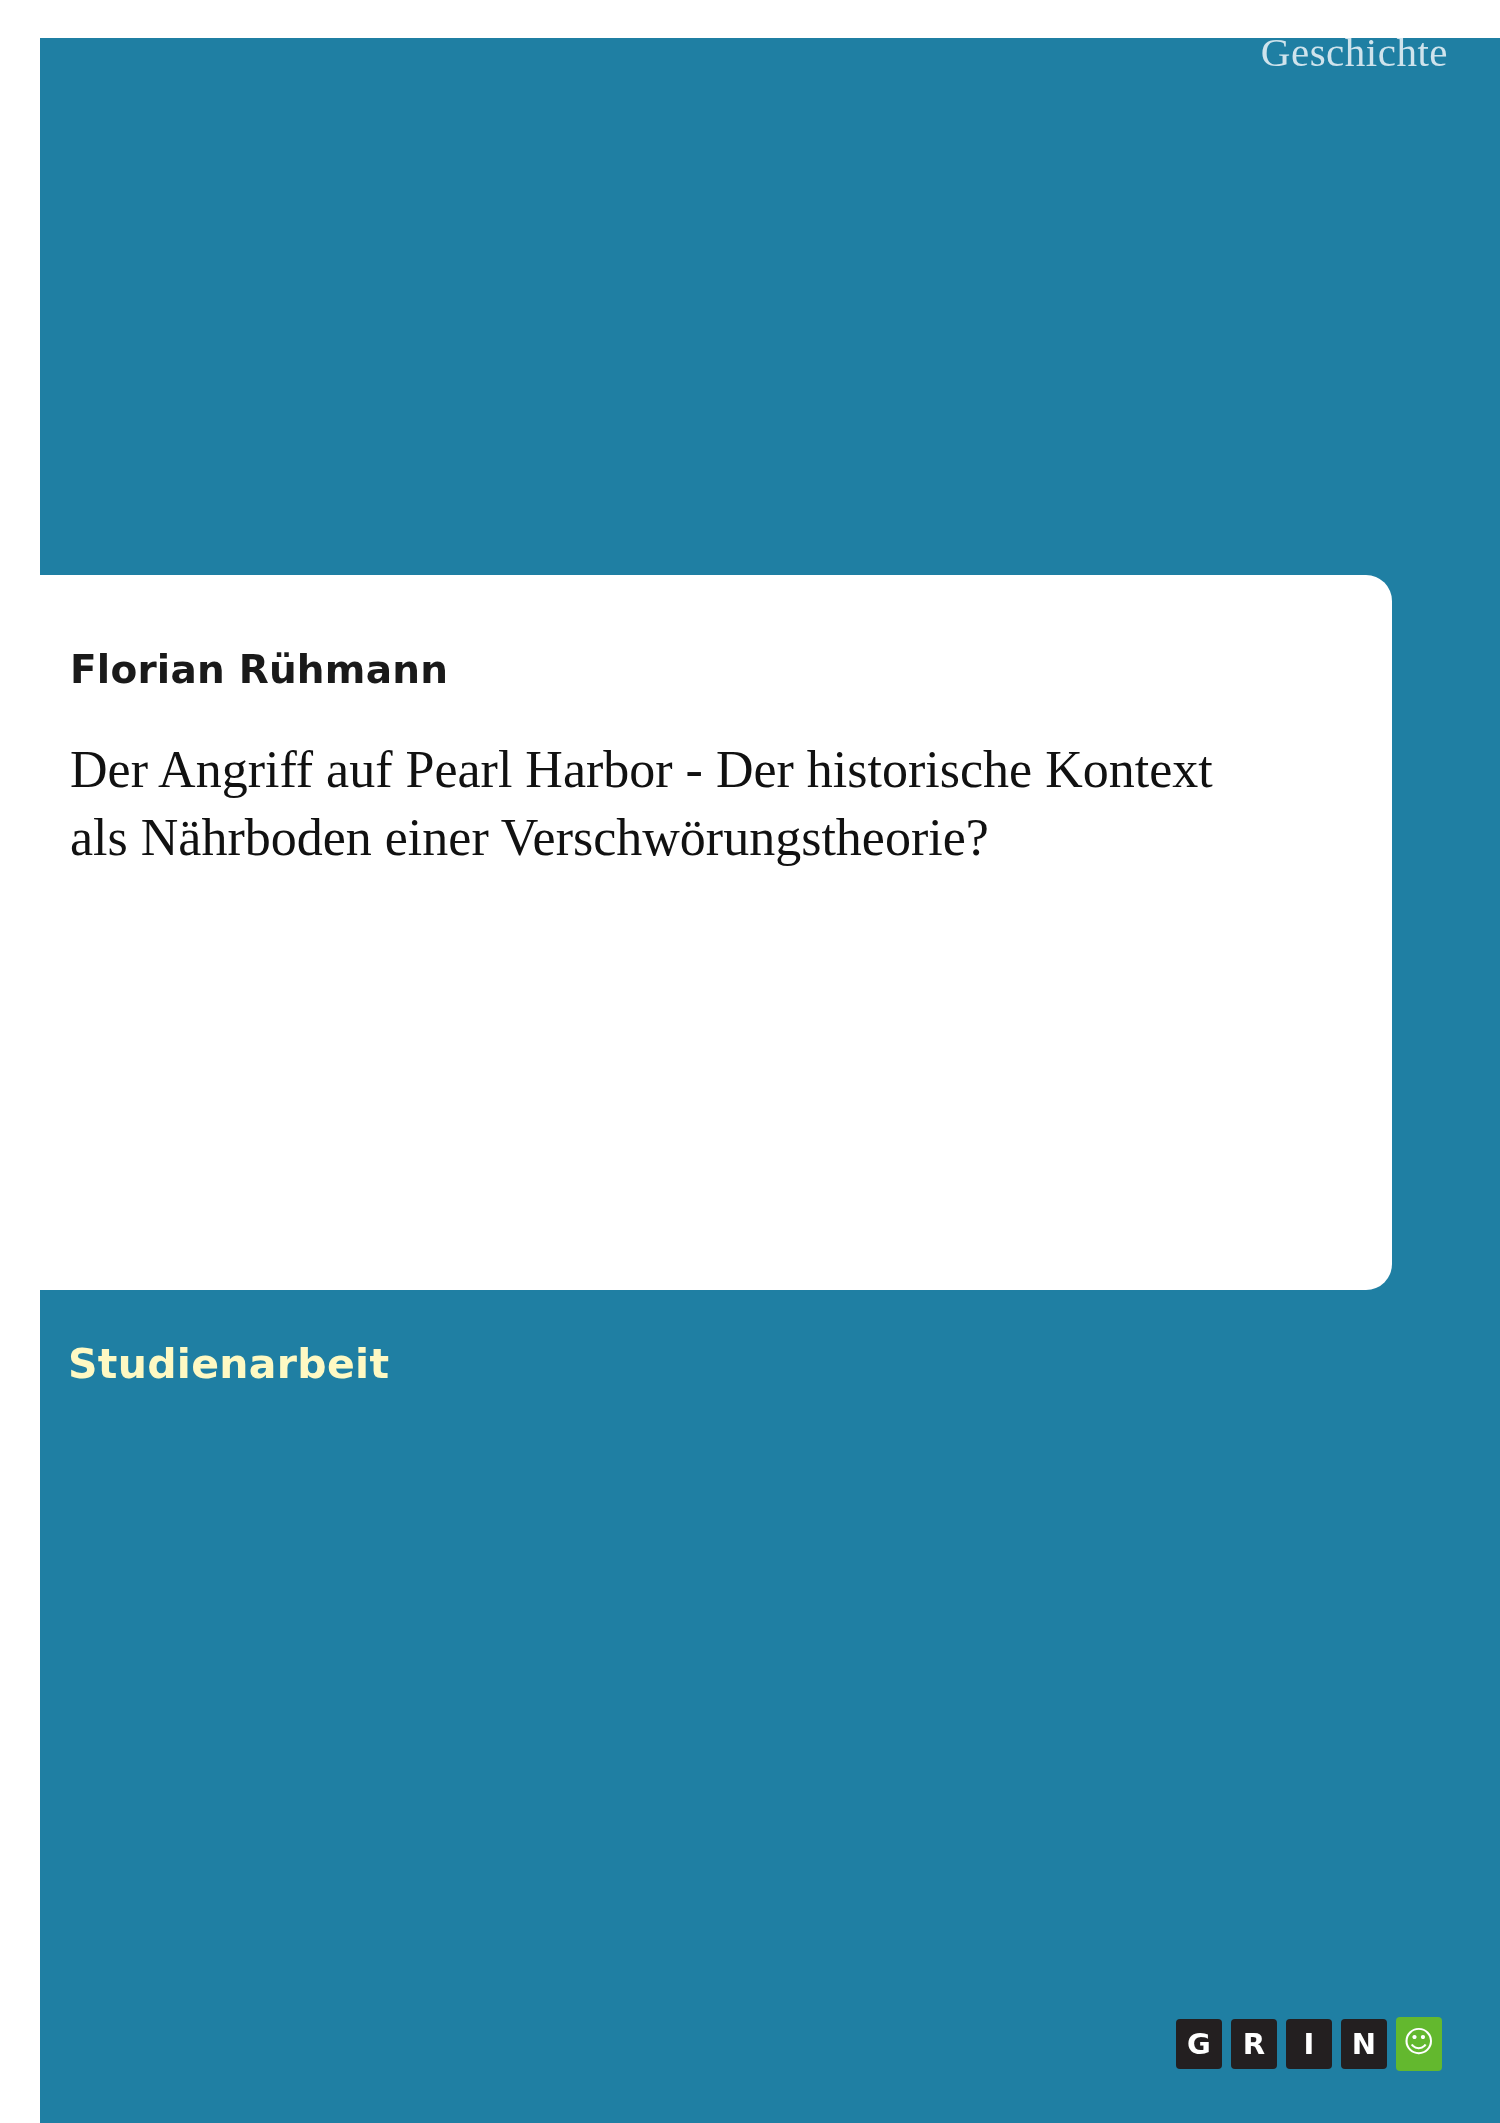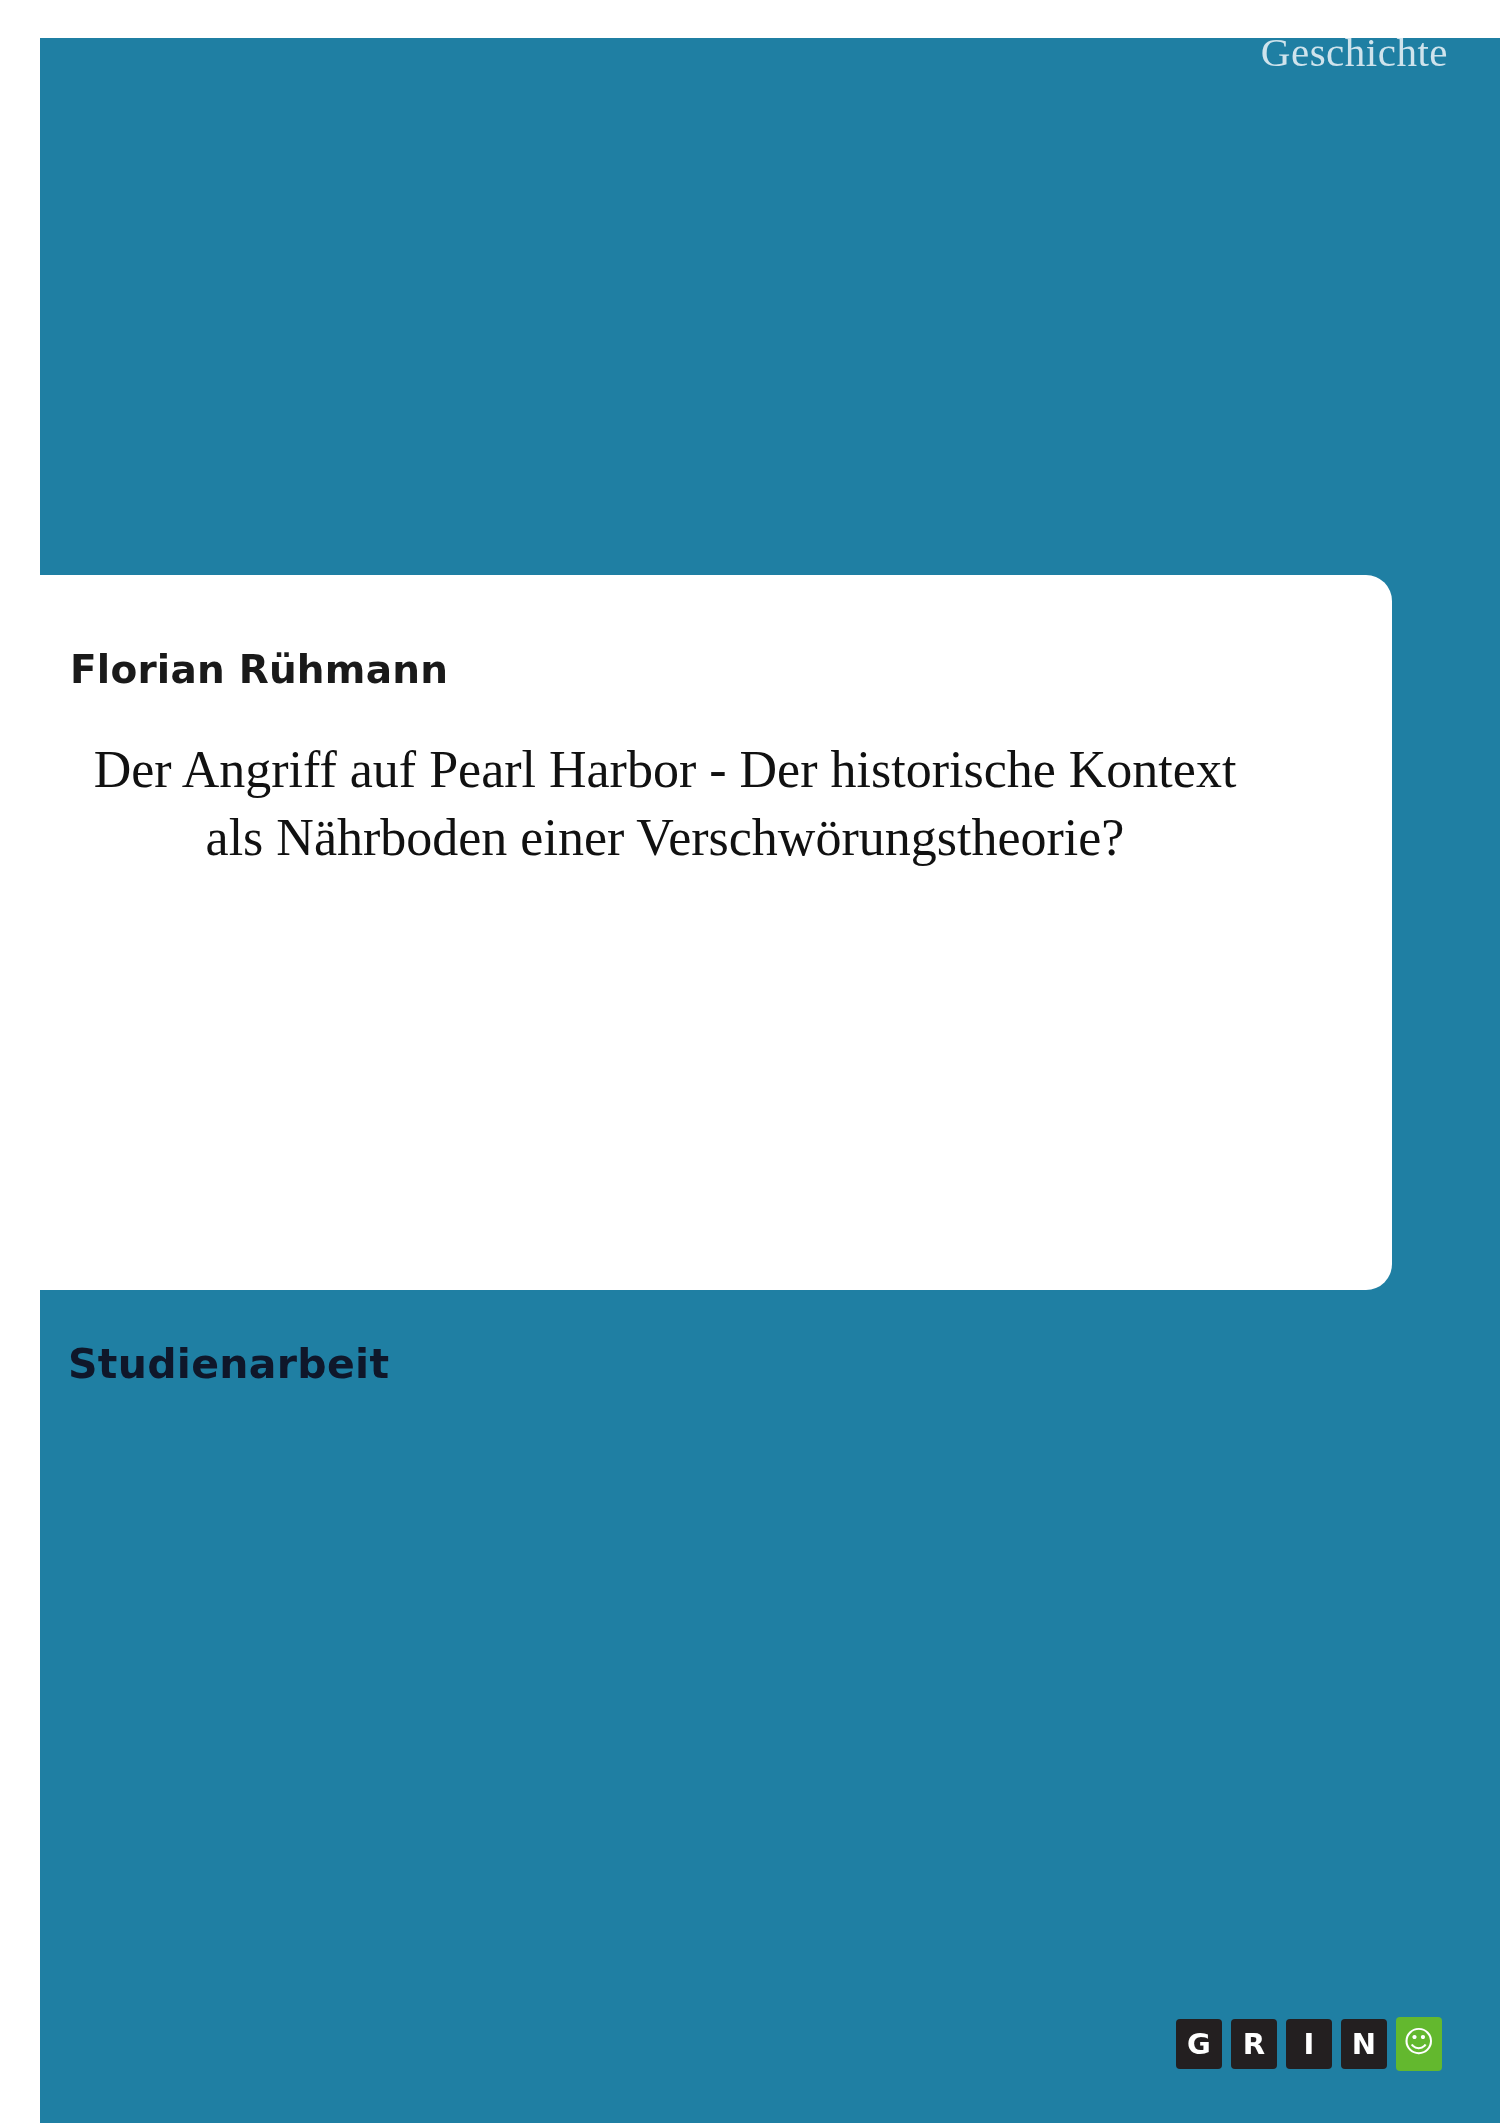--- a/index.html
+++ b/index.html
@@ -79,29 +79,28 @@
   }
 
   .title {
     font-family: "Liberation Serif", serif;
     font-size: 52px;
     line-height: 1.30;
     color: #111111;
     margin: 0;
     max-width: 1190px;
     font-weight: normal;
-    text-align: center;
   }
 
   
   .doctype {
     position: absolute;
     left: 68px;
     top: 1340px;
-    color: #0f172a;
+    color: #fef9c3;
     font-family: "DejaVu Sans", sans-serif;
     font-weight: bold;
     font-size: 41px;
     letter-spacing: 0.3px;
   }
 
   
   .logo {
     position: absolute;
     right: 58px;

